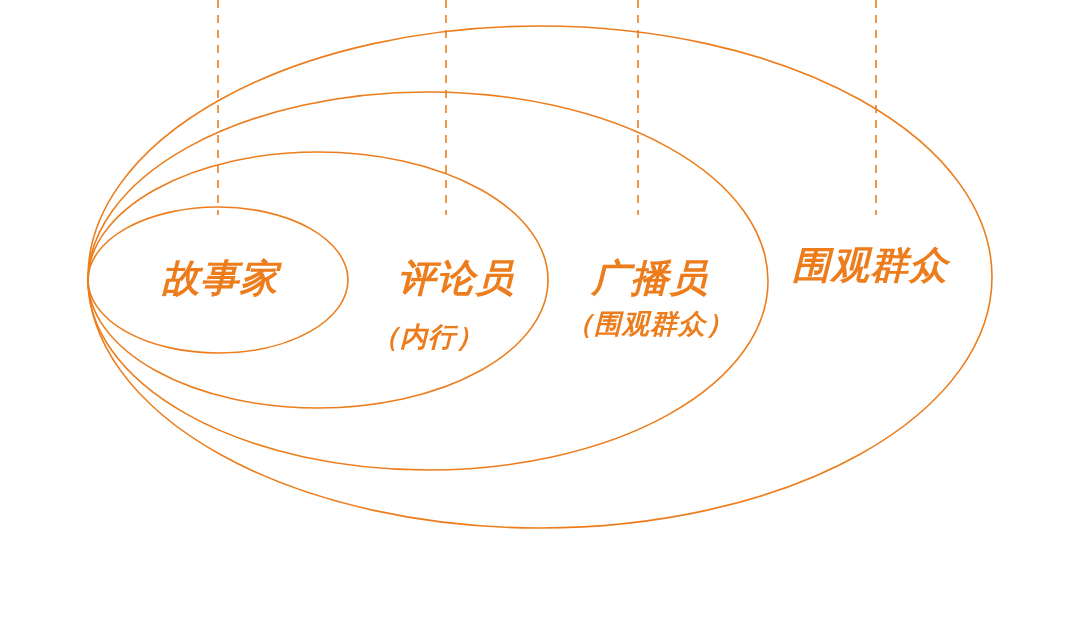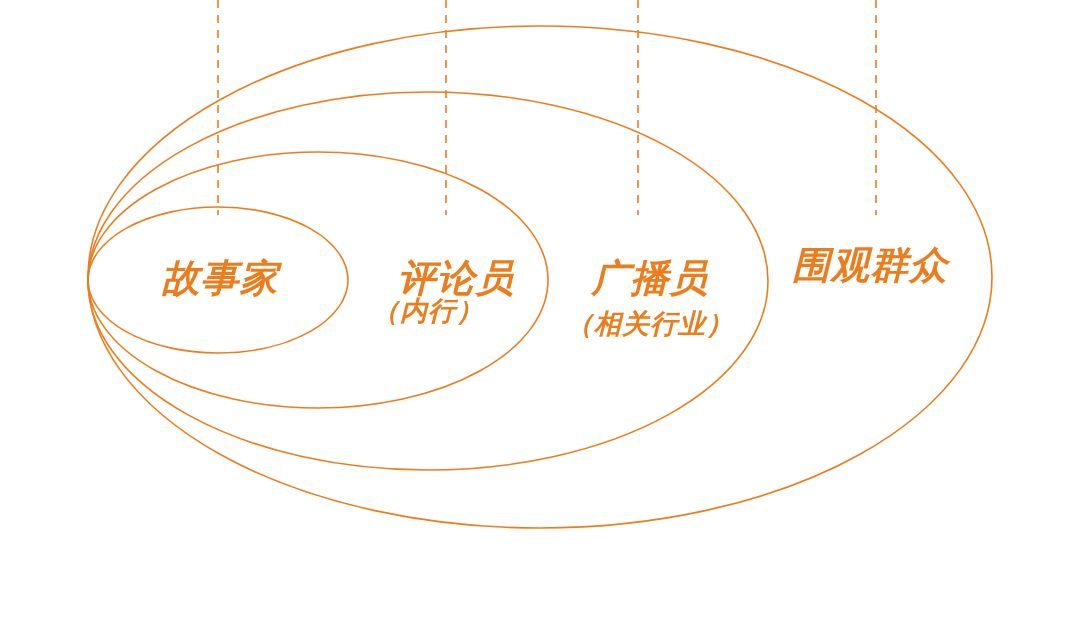--- a/index.html
+++ b/index.html
@@ -33,18 +33,18 @@
     <ellipse cx="540" cy="277" rx="452" ry="251"></ellipse>
     <ellipse cx="428" cy="281" rx="340" ry="189"></ellipse>
     <ellipse cx="318" cy="280" rx="230" ry="128"></ellipse>
     <ellipse cx="218" cy="280" rx="130" ry="73"></ellipse>
   </g>
 </svg>
 
 <div class="label main" style="left:220px; top:258px;">故事家</div>
 
 <div class="label main" style="left:456px; top:258px;">评论员</div>
-<div class="label sub" style="left:428px; top:296px;">（内行）</div>
+<div class="label sub" style="left:428px; top:322px;">（内行）</div>
 
 <div class="label main" style="left:650px; top:258px;font-family:Liberation Serif, serif;">广播员</div>
-<div class="label sub" style="left:650px; top:309px;">（相关行业）</div>
+<div class="label sub" style="left:650px; top:309px;">（围观群众）</div>
 
 <div class="label main" style="left:870px; top:245px;">围观群众</div>
 
 </body></html>

